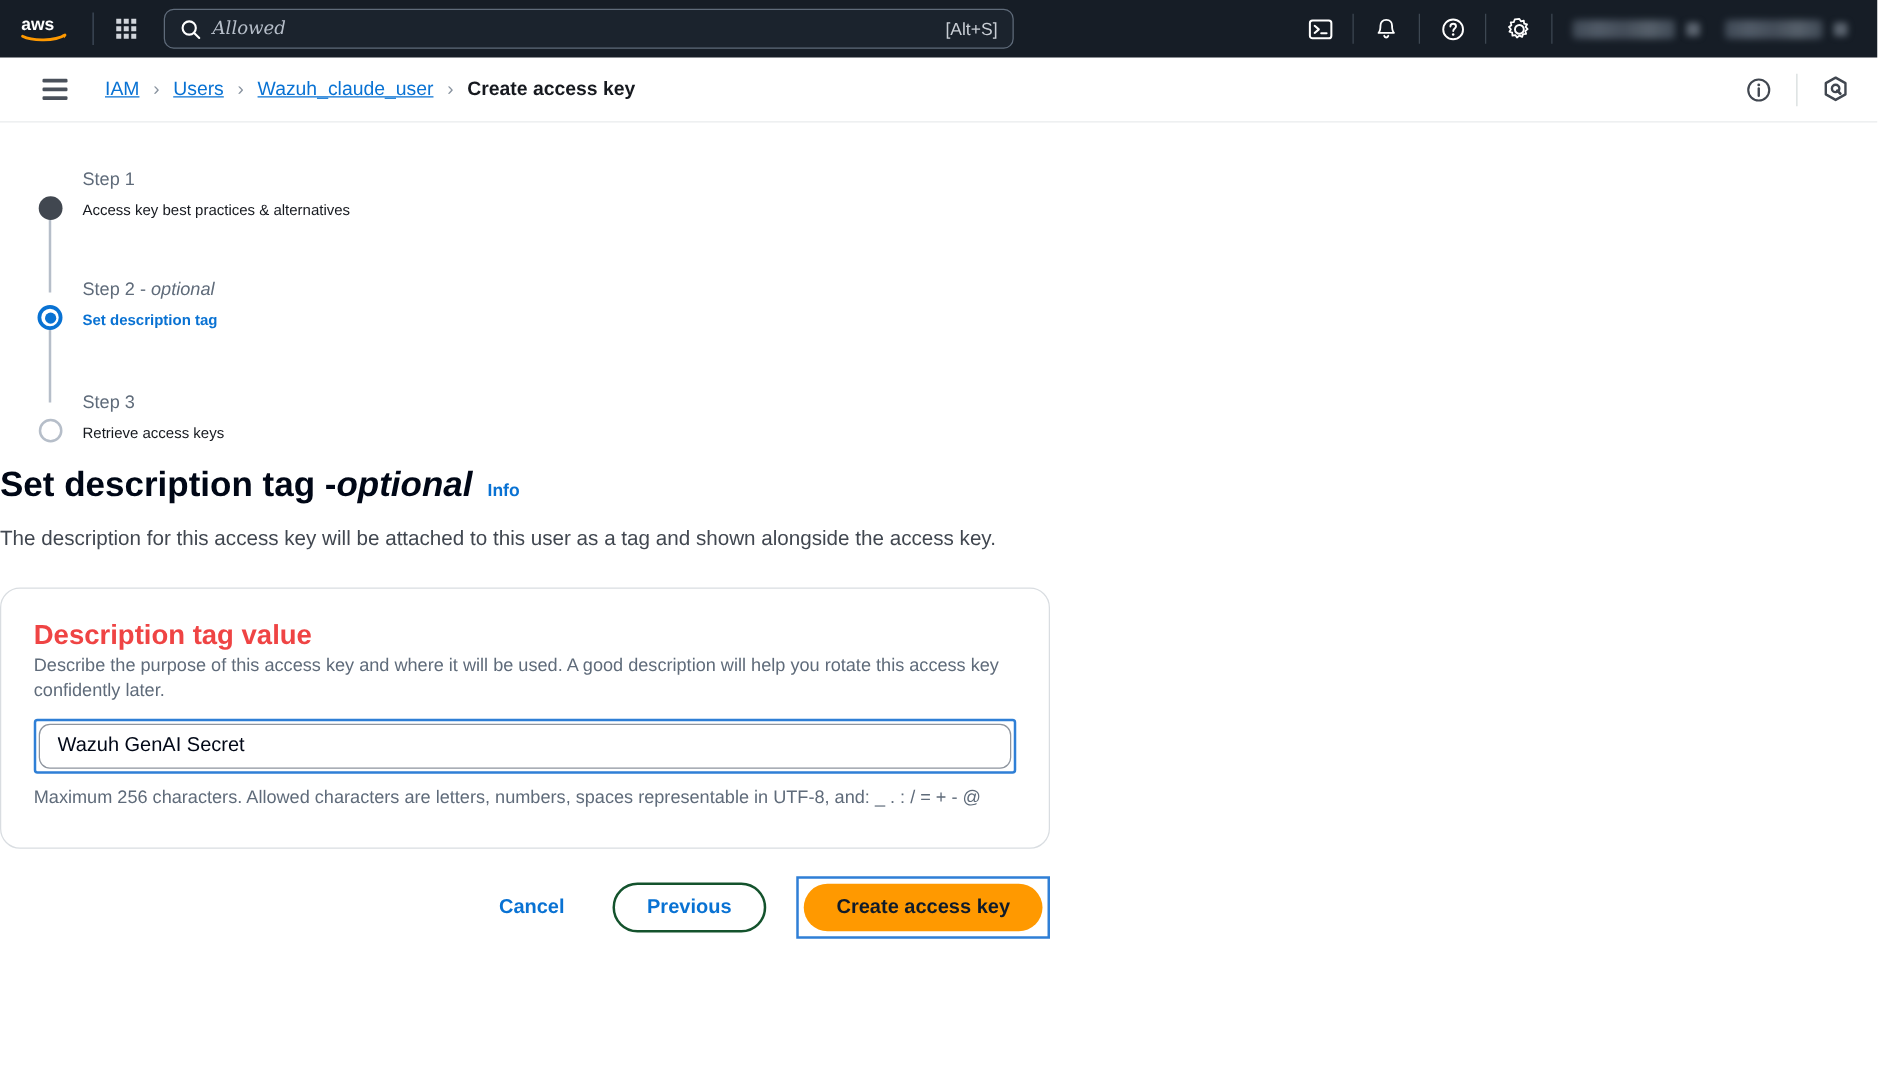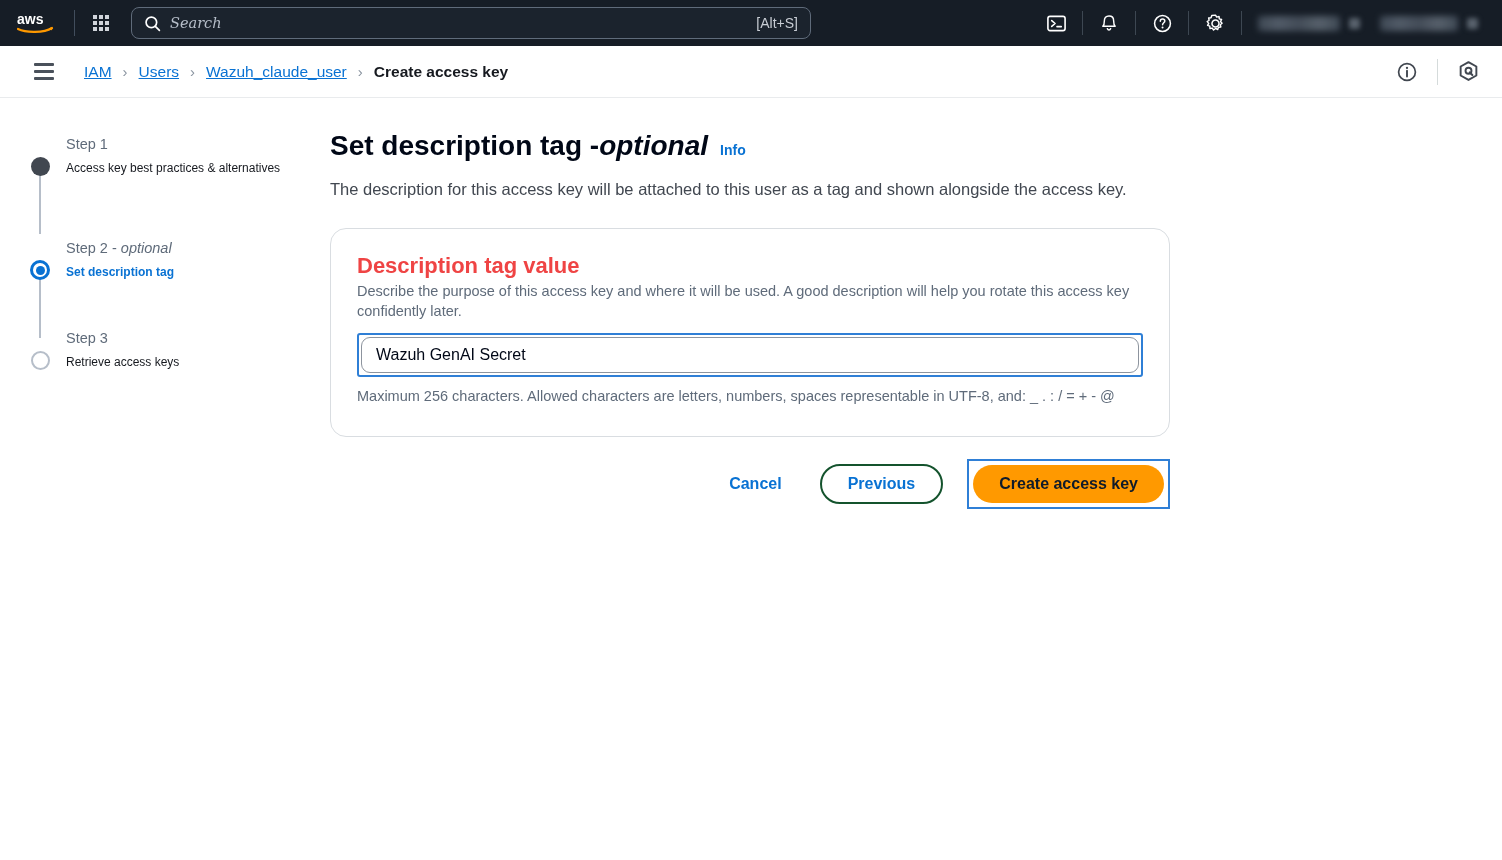--- a/index.html
+++ b/index.html
@@ -139,20 +139,21 @@
     width: 36px; height: 36px;
     display:flex; align-items:center; justify-content:center;
     cursor: pointer;
   }
   .crumb-sep-v { width:1px; height: 26px; background: #d5dbdb; margin: 0 12px; }
 
   
   .page {
     display: flex;
     padding: 30px 0 0 0;
+    flex-direction: column;
   }
   
   .stepper {
     width: 330px;
     padding-left: 30px;
     padding-top: 6px;
     flex: none;
     position: relative;
   }
   .step {
@@ -365,21 +366,21 @@
     </div>
   </div>
 
   <div class="searchbar">
     <span class="s-icon">
       <svg width="17" height="17" viewBox="0 0 18 18" aria-hidden="true">
         <circle cx="7.8" cy="7.8" r="5.6" stroke="#ffffff" stroke-width="1.8" fill="none"></circle>
         <line x1="12" y1="12" x2="16.3" y2="16.3" stroke="#ffffff" stroke-width="1.8" stroke-linecap="round"></line>
       </svg>
     </span>
-    <span class="s-text">Search</span>
+    <span class="s-text">Allowed</span>
     <span class="s-shortcut">[Alt+S]</span>
   </div>
 
   <div class="nav-right">
 
     <div class="nav-icon-btn">
       <svg width="21" height="21" viewBox="0 0 22 22" aria-hidden="true">
         <rect x="2" y="3.5" width="18" height="15" rx="2.2" stroke="#ffffff" stroke-width="1.7" fill="none"></rect>
         <polyline points="6,8 9.5,11 6,14" stroke="#ffffff" stroke-width="1.7" fill="none" stroke-linecap="round" stroke-linejoin="round"></polyline>
         <line x1="11.5" y1="14.3" x2="16" y2="14.3" stroke="#ffffff" stroke-width="1.7" stroke-linecap="round"></line>
@@ -474,21 +475,21 @@
       <div class="step-line" style="top:40px; height:60px"></div>
       <div class="step-marker">
         <span class="dot-done"></span>
       </div>
       <div class="step-label">
         <span>Step 1</span>
       </div>
       <div class="step-title">Access key best practices &amp; alternatives</div>
     </div>
 
-    <div class="step" style="min-height:70px; margin-top:32px">
+    <div class="step" style="min-height:70px; margin-top:16px">
       <div class="step-line" style="top:40px; height:60px"></div>
       <div class="step-marker">
         <span class="dot-current"></span>
       </div>
       <div class="step-label">
         <span>Step 2 - </span><span class="opt">optional</span>
       </div>
       <div class="step-title current">Set description tag</div>
     </div>
 

